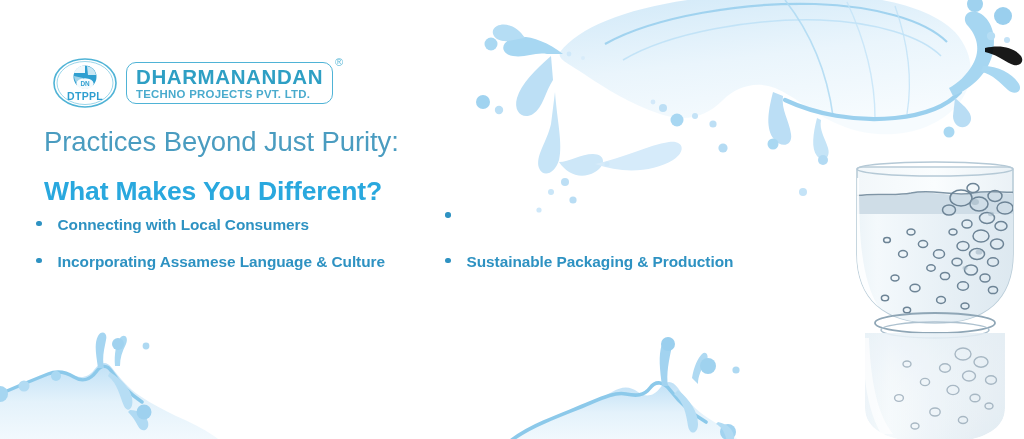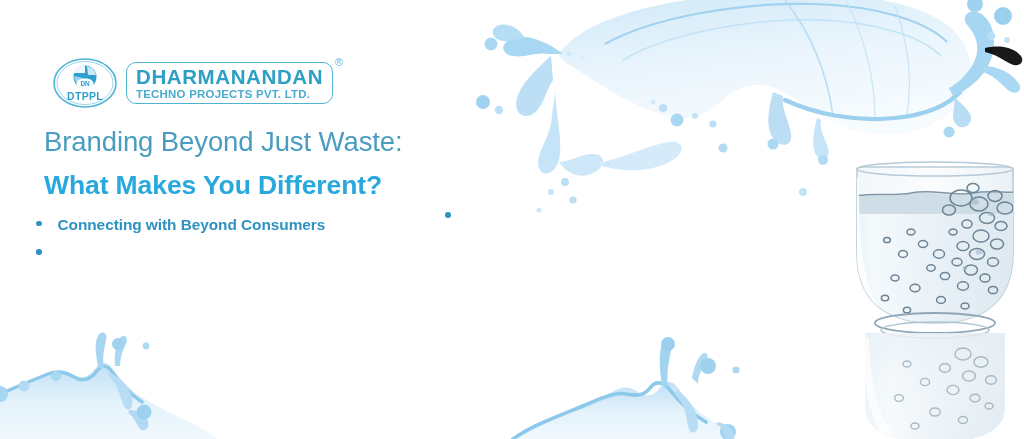--- a/index.html
+++ b/index.html
@@ -75,21 +75,21 @@
     line-height:1.17;
     white-space:nowrap;
   }
   #headline-line2{
     display:block;
     font-size:26.5px;
     font-weight:bold;
     color:#29a8de;
     letter-spacing:-0.1px;
     line-height:1.17;
-    margin-top:12px;
+    margin-top:18px;
     white-space:nowrap;
   }
 
   
   #bullet-columns{
     position:absolute;left:36px;top:216px;
     display:flex;
     align-items:flex-start;
   }
   .bullet-column{display:flex;flex-direction:column;}
@@ -383,37 +383,42 @@
     </svg>
 
     <div id="logo-wordmark-box">
       <span id="logo-name">DHARMANANDAN</span>
       <span id="logo-tagline">TECHNO PROJECTS PVT. LTD.</span>
       <span id="registered-mark">®</span>
     </div>
   </div>
 
   <div id="headline">
-    <span id="headline-line1">Branding Beyond Just Waste:</span>
+    <span id="headline-line1">Practices Beyond Just Purity:</span>
     <span id="headline-line2">What Makes You Different?</span>
   </div>
 
   <div id="bullet-columns">
 
     <div class="bullet-column" id="bullet-column-left">
       <div class="bullet-item">
         <span class="bullet-dot"></span>
-        <span class="bullet-label">Connecting with Beyond Consumers</span>
+        <span class="bullet-label">Connecting with Local Consumers</span>
       </div>
       <div class="bullet-item">
         <span class="bullet-dot"></span>
+        <span class="bullet-label">Incorporating Assamese Language &amp; Culture</span>
       </div>
     </div>
 
     <div class="bullet-column" id="bullet-column-right">
       <div class="bullet-item">
         <span class="bullet-dot"></span>
       </div>
+      <div class="bullet-item">
+        <span class="bullet-dot"></span>
+        <span class="bullet-label">Sustainable Packaging &amp; Production</span>
+      </div>
     </div>
 
   </div>
 
 </div>
 
 </body></html>

